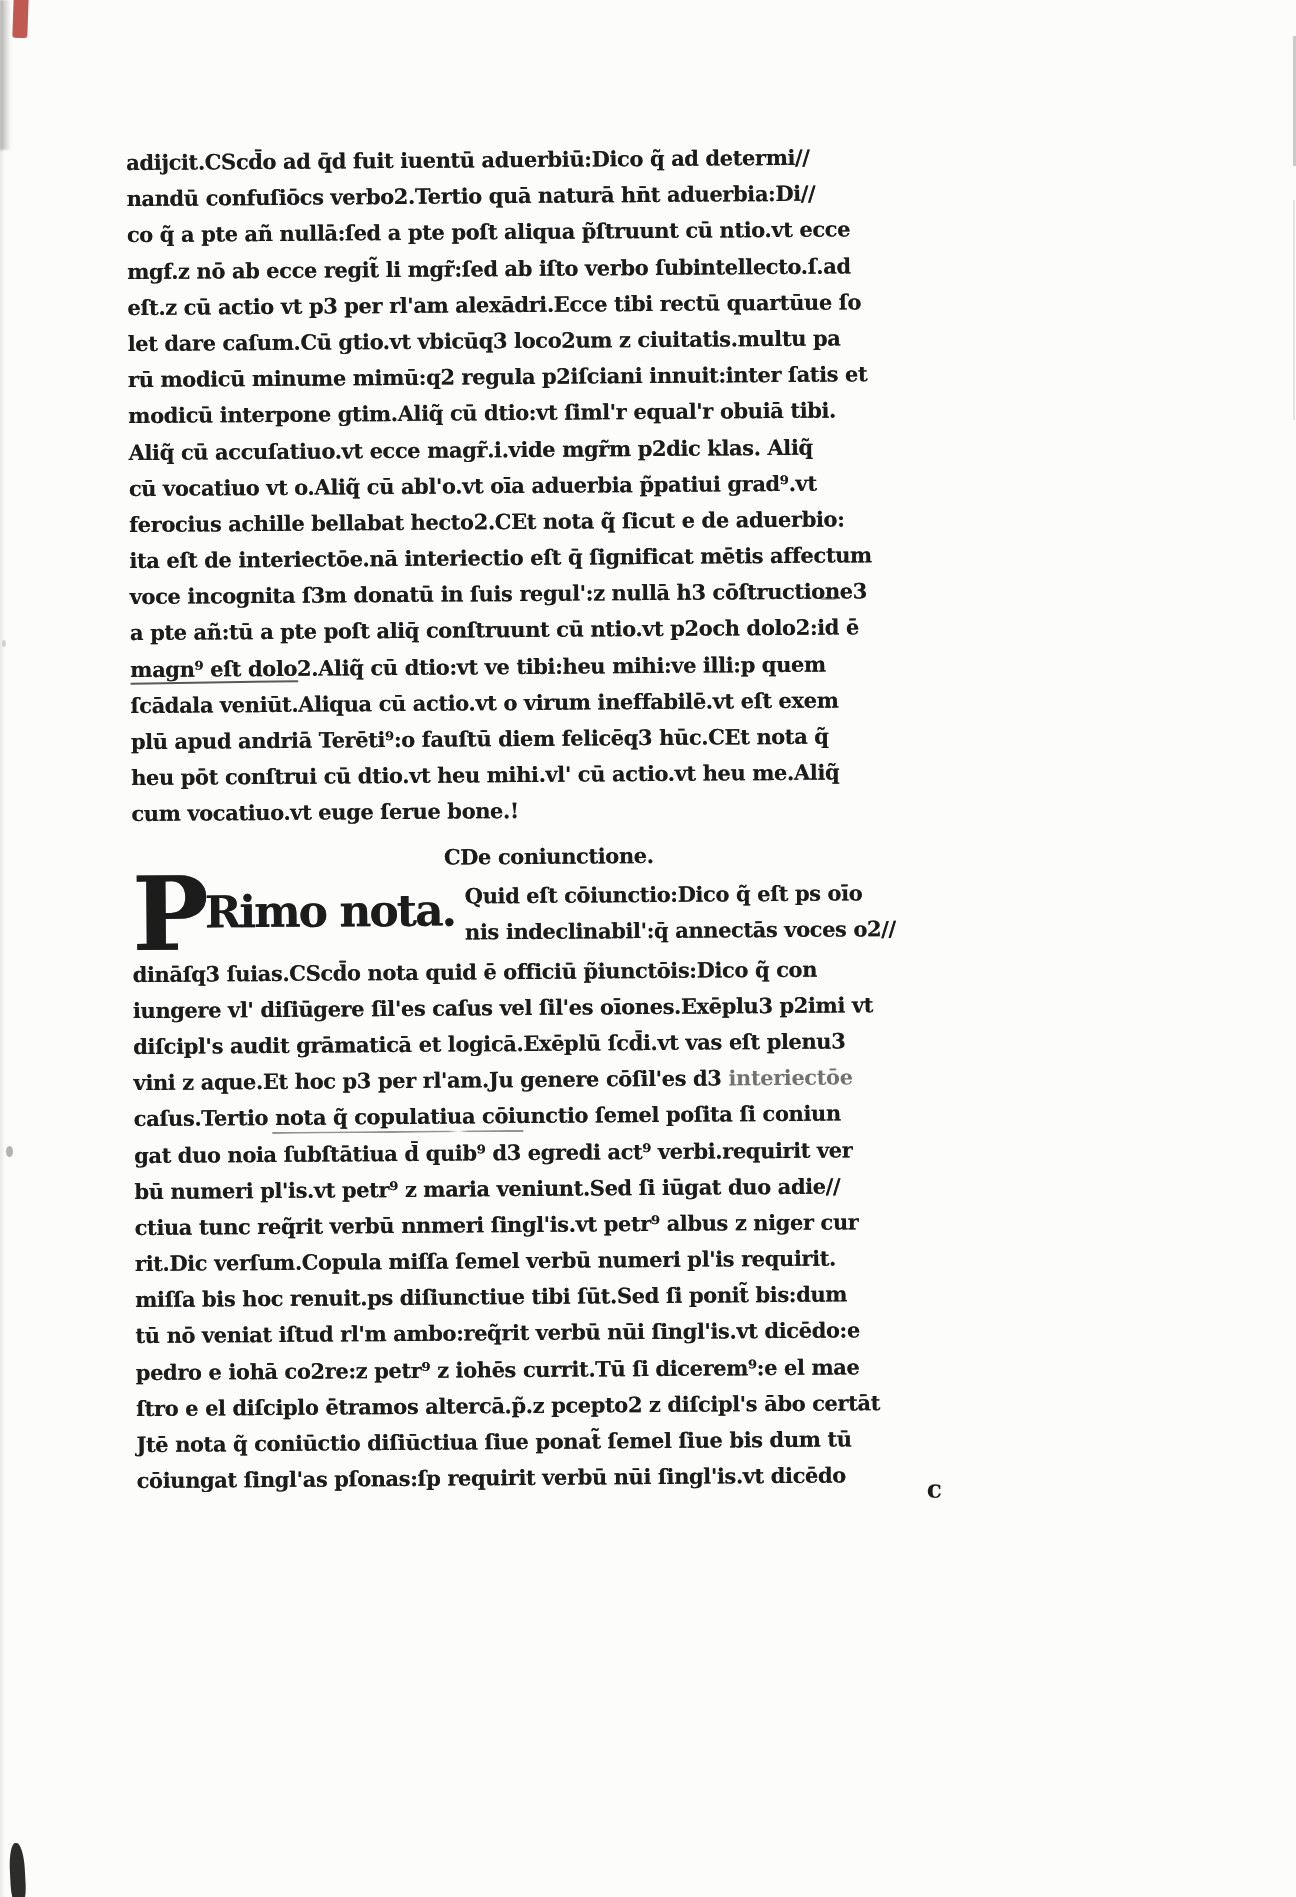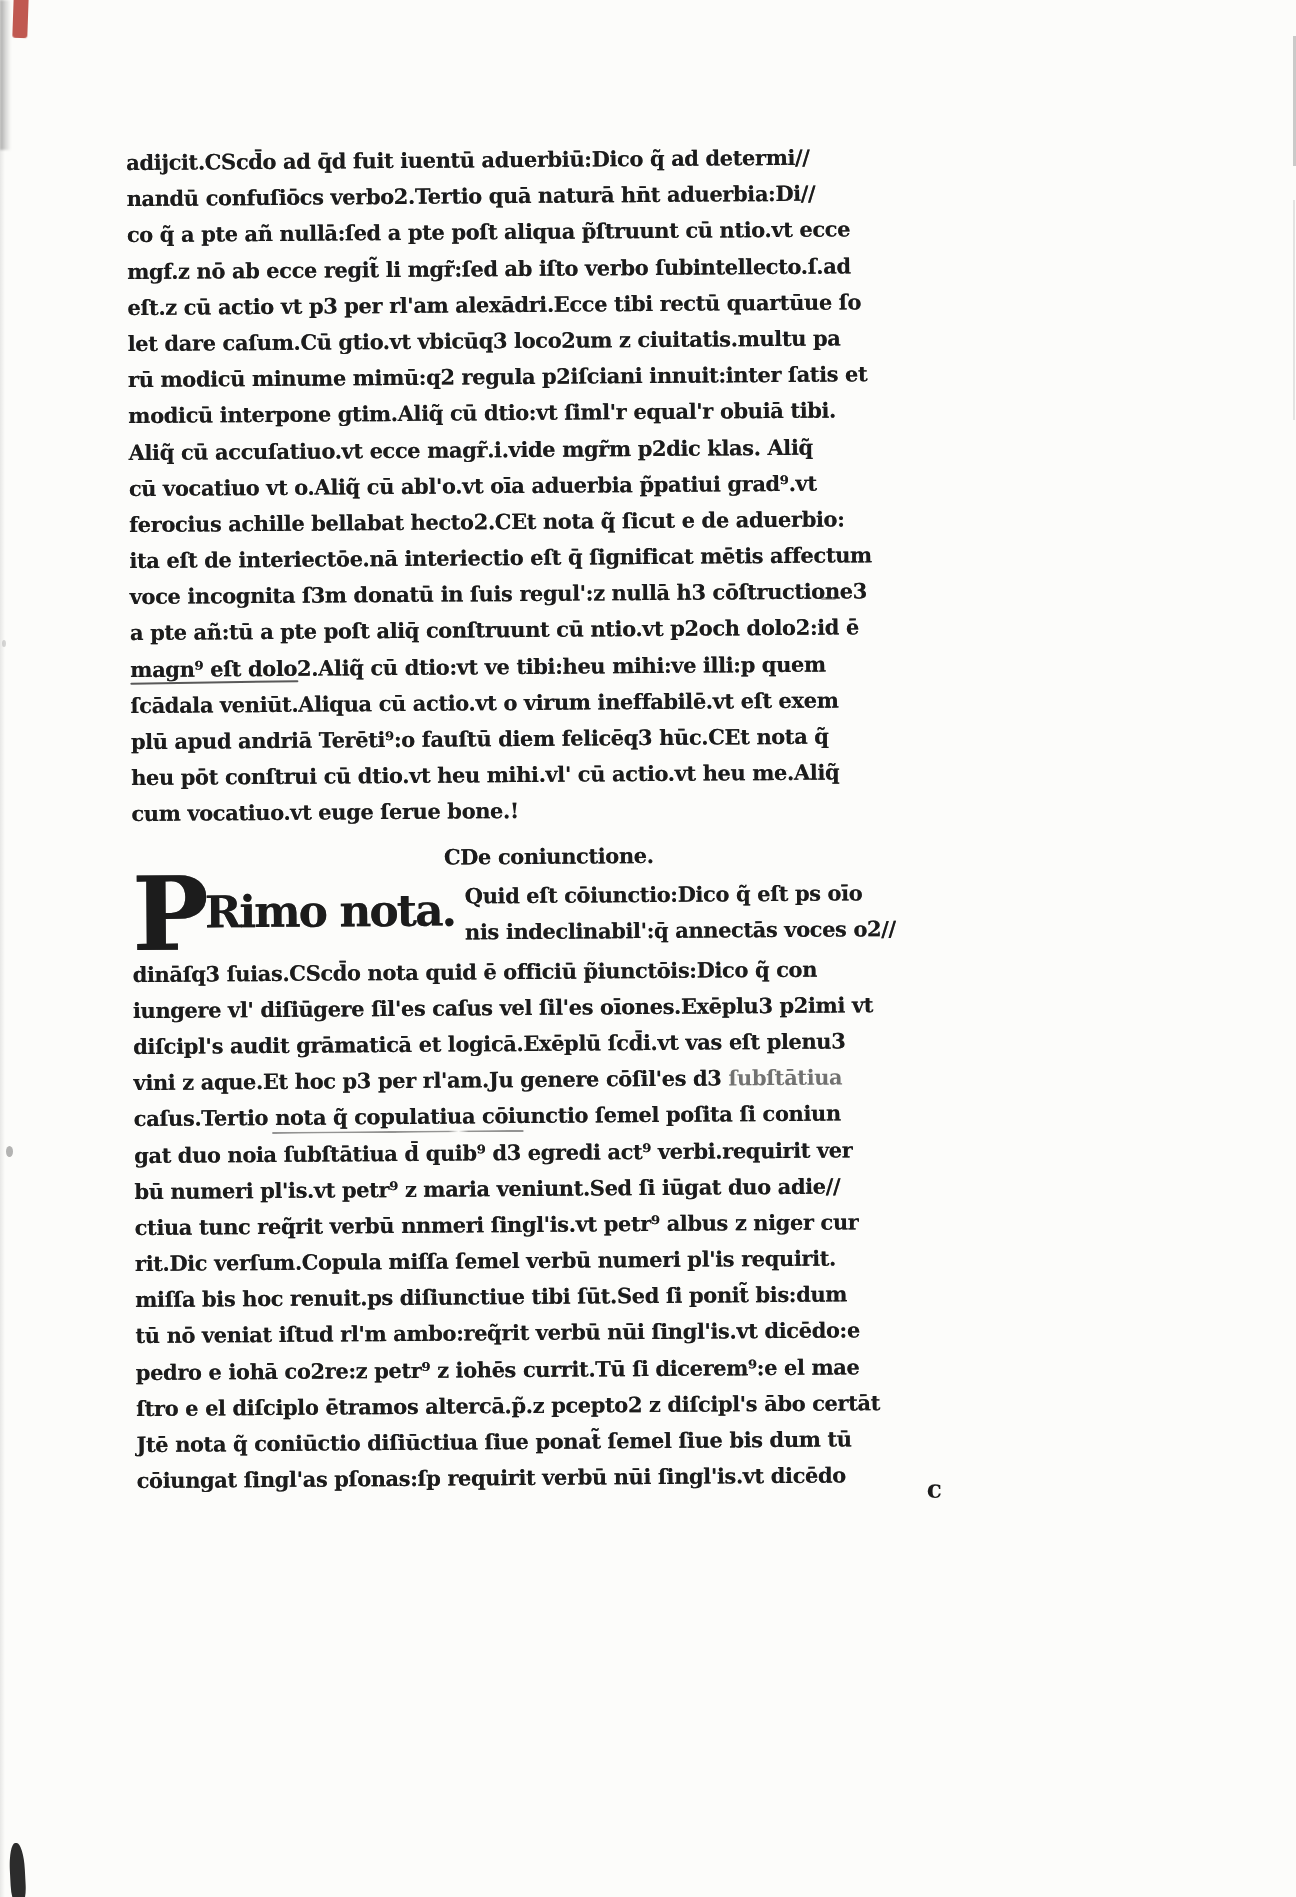--- a/index.html
+++ b/index.html
@@ -109,21 +109,21 @@
         <div class="tline"><span>Quid eſt cōiunctio:Dico q̃ eſt ps oīo</span><span class="endfade"></span></div>
             <div class="tline"><span>nis indeclinabil':q̄ annectās voces o2//</span><span class="endfade"></span></div>
           </div>
       </div>
 
       <div>
 
       <div class="tline"><span>dināſq3 ſuias.CScd̄o nota quid ē officiū p̃iunctōis:Dico q̃ con</span><span class="endfade"></span></div>
           <div class="tline"><span>iungere vl' diſiūgere ſil'es caſus vel ſil'es oīones.Exēplu3 p2imi vt</span><span class="endfade"></span></div>
           <div class="tline"><span>diſcipl's audit grāmaticā et logicā.Exēplū ſcd̄i.vt vas eſt plenu3</span><span class="endfade"></span></div>
-          <div class="tline"><span>vini z aque.Et hoc p3 per rl'am.Ju genere cōſil'es d3 </span><span class="endfade">ſubſtātiua</span></div>
+          <div class="tline"><span>vini z aque.Et hoc p3 per rl'am.Ju genere cōſil'es d3 </span><span class="endfade">interiectōe</span></div>
           <div class="tline ul-nota"><span>caſus.Tertio nota q̃ copulatiua cōiunctio ſemel poſita ſi coniun</span><span class="endfade"></span></div>
           <div class="tline"><span>gat duo noia ſubſtātiua d̄ quib⁹ d3 egredi act⁹ verbi.requirit ver</span><span class="endfade"></span></div>
           <div class="tline"><span>bū numeri pl'is.vt petr⁹ z maria veniunt.Sed ſi iūgat duo adie//</span><span class="endfade"></span></div>
           <div class="tline"><span>ctiua tunc req̃rit verbū nnmeri ſingl'is.vt petr⁹ albus z niger cur</span><span class="endfade"></span></div>
           <div class="tline"><span>rit.Dic verſum.Copula miſſa ſemel verbū numeri pl'is requirit.</span><span class="endfade"></span></div>
           <div class="tline"><span>miſſa bis hoc renuit.ps diſiunctiue tibi ſūt.Sed ſi ponit̃ bis:dum</span><span class="endfade"></span></div>
           <div class="tline"><span>tū nō veniat iſtud rl'm ambo:req̃rit verbū nūi ſingl'is.vt dicēdo:e</span><span class="endfade"></span></div>
           <div class="tline"><span>pedro e iohā co2re:z petr⁹ z iohēs currit.Tū ſi dicerem⁹:e el mae</span><span class="endfade"></span></div>
           <div class="tline"><span>ſtro e el diſciplo ētramos altercā.p̃.z pcepto2 z diſcipl's ābo certāt</span><span class="endfade"></span></div>
           <div class="tline"><span>Jtē nota q̃ coniūctio diſiūctiua ſiue ponat̃ ſemel ſiue bis dum tū</span><span class="endfade"></span></div>

